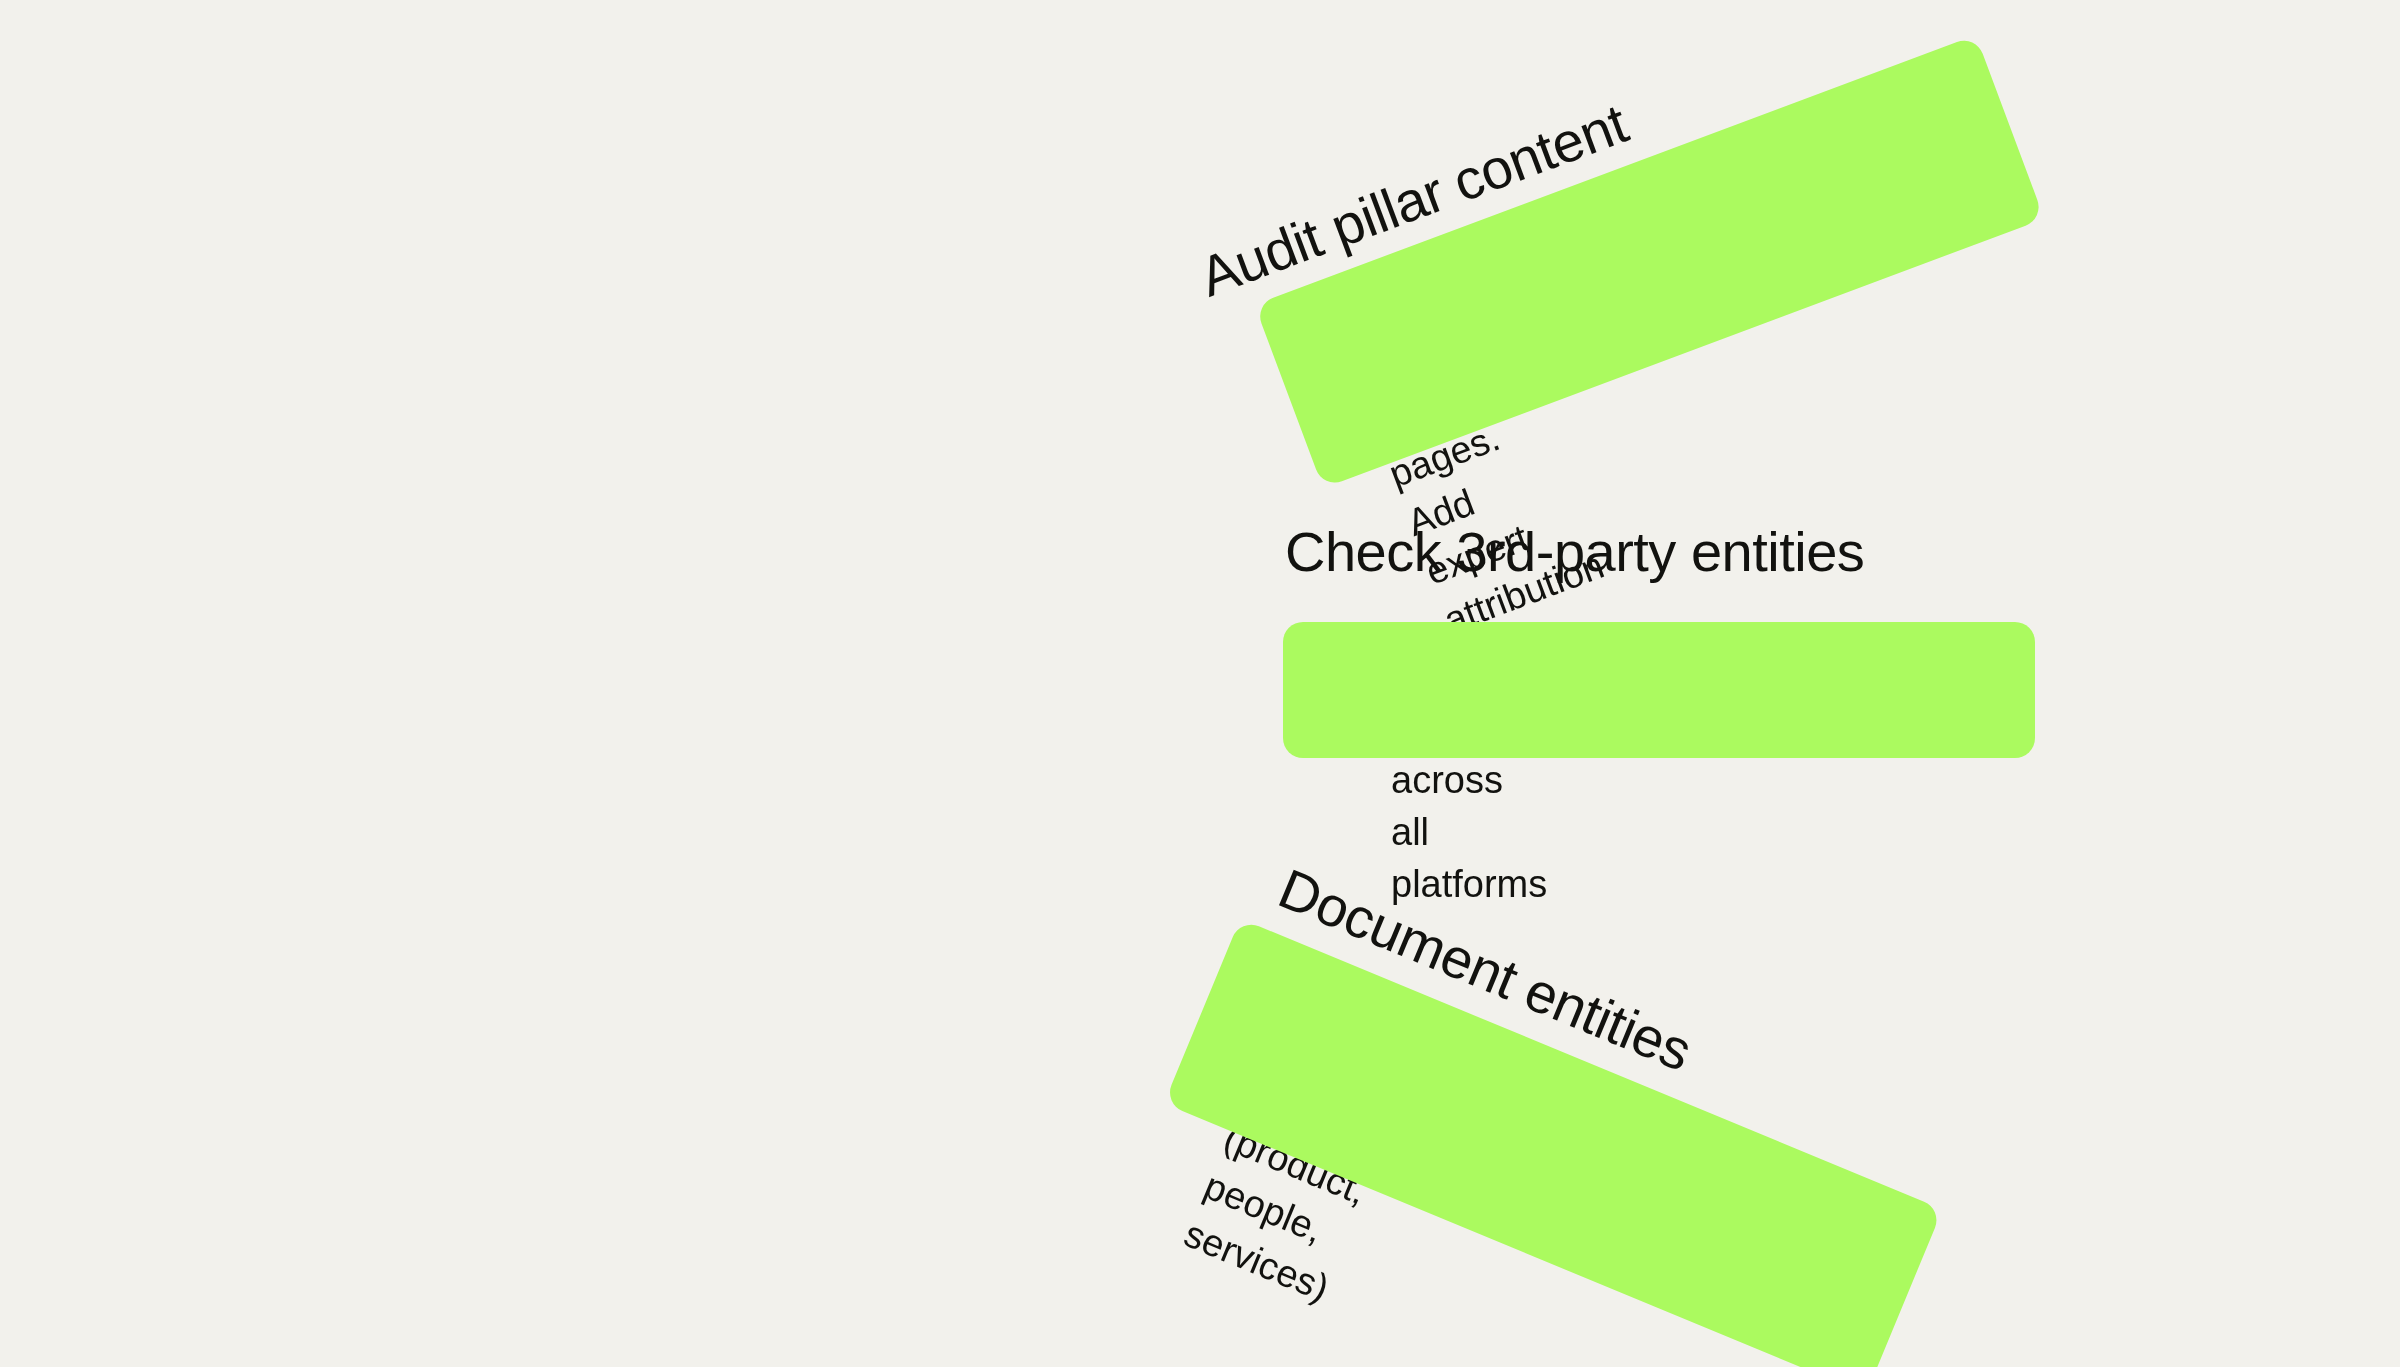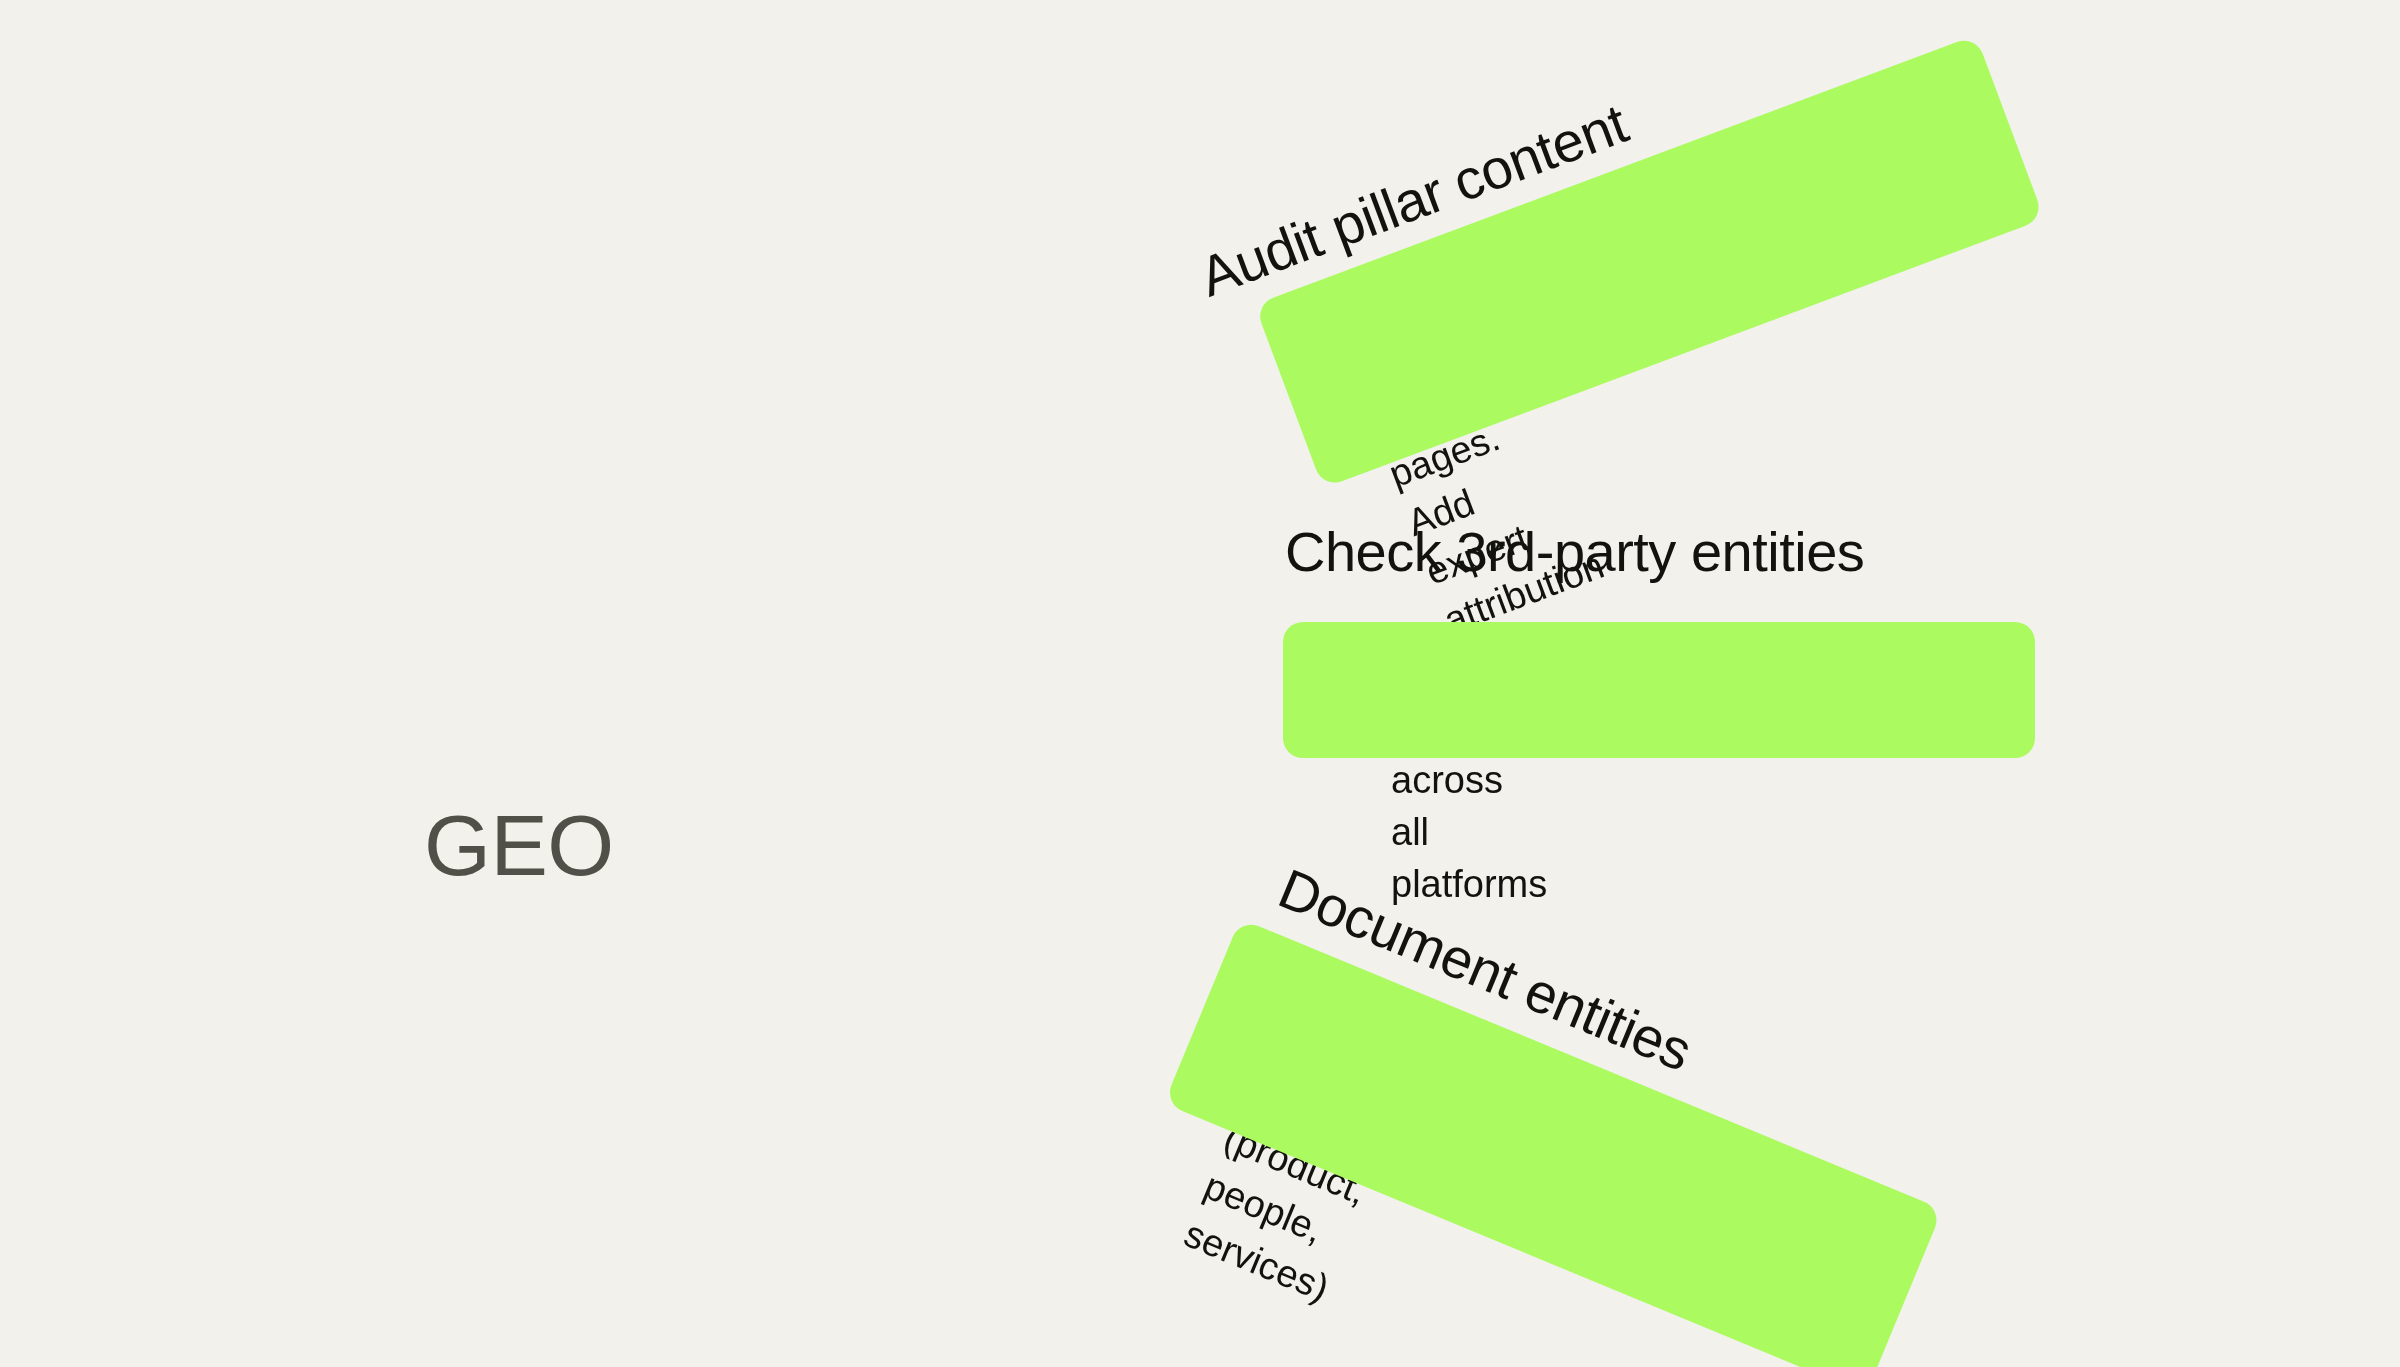--- a/index.html
+++ b/index.html
@@ -129,21 +129,20 @@
     left: 44px;
     top: 96px;
   }
 </style>
 </head>
 <body>
 
 <div class="canvas">
 
   <div class="page-heading">
-    <span class="line">GEO</span>
   </div>
 
   <div class="qw-item" id="item-audit">
     <div class="qw-box"></div>
     <div class="qw-title">Audit pillar content</div>
     <div class="qw-box-text">Focus on FAQs and pillar pages.
 Add expert attribution</div>
   </div>
 
   <div class="qw-item" id="item-thirdparty">

